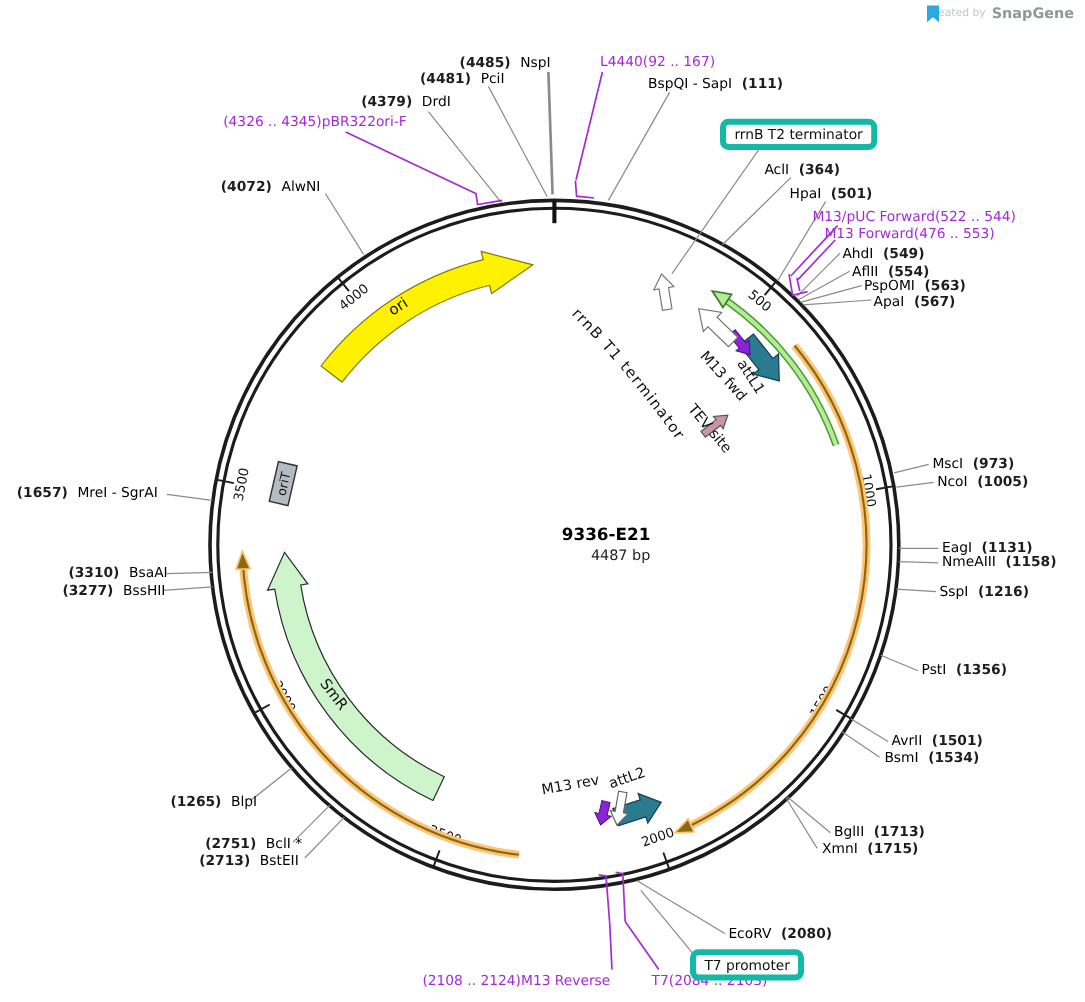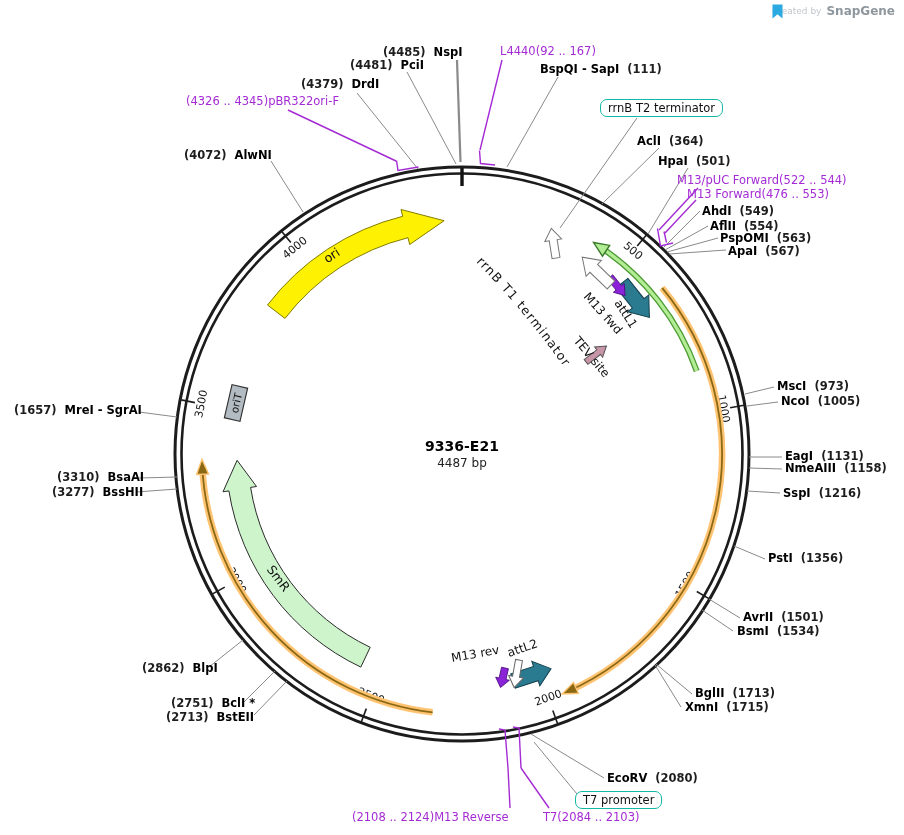--- a/index.html
+++ b/index.html
@@ -2,26 +2,26 @@
 <html><head>
 <meta charset="utf-8">
 <style>
   html,body{margin:0;padding:0;background:#fff;}
   .stage{position:relative;width:904px;height:835px;background:#fff;
          font-family:"DejaVu Sans","Liberation Sans",sans-serif;overflow:hidden;}
   .stage svg{position:absolute;left:0;top:0;}
   svg text{font-family:"DejaVu Sans","Liberation Sans",sans-serif;fill:#111;}
   .lab{position:absolute;display:flex;gap:8px;white-space:nowrap;font-size:11.5px;line-height:13px;}
   .lab .pos{color:#1d1d1d;font-weight:700;}
-  .lab .name{color:#000;font-weight:bold;}
+  .lab .name{color:#000;font-weight:normal;}
   .lab.primer{color:#a42bd4;gap:0;}
   .lab.primer span{color:#a42bd4;font-weight:400;}
-  .boxlab{position:absolute;border:1px solid #14b8a6;border-radius:7px;background:#fff;
+  .boxlab{position:absolute;border:5px solid #14b8a6;border-radius:7px;background:#fff;
           padding:1px 7px;font-size:11.5px;color:#111;white-space:nowrap;}
-  .ctitle{position:absolute;left:382px;top:438px;width:160px;text-align:center;}
+  .ctitle{position:absolute;left:382px;top:438px;width:160px;text-align:right;}
   .ctitle .pname{font-size:14px;font-weight:bold;color:#000;}
   .ctitle .psize{font-size:12px;color:#222;margin-top:2px;}
   .credit{position:absolute;right:9px;top:4px;display:flex;align-items:center;gap:5px;}
   .credit .cby{font-size:9px;color:#c2c7cc;}
   .credit .brand{font-size:12px;font-weight:600;color:#8f979e;}
 </style>
 </head>
 <body>
 
 <div class="stage">
@@ -254,21 +254,21 @@
     </div>
 <div class="lab" style="left:57px;top:471px">
       <span class="pos">(3310)</span>
       <span class="name">BsaAI</span>
     </div>
 <div class="lab" style="left:52px;top:486px">
       <span class="pos">(3277)</span>
       <span class="name">BssHII</span>
     </div>
 <div class="lab" style="left:142px;top:662px">
-      <span class="pos">(2862)</span>
+      <span class="pos">(1265)</span>
       <span class="name">BlpI</span>
     </div>
 <div class="lab" style="left:171px;top:697px">
       <span class="pos">(2751)</span>
       <span class="name">BclI *</span>
     </div>
 <div class="lab" style="left:166px;top:711px">
       <span class="pos">(2713)</span>
       <span class="name">BstEII</span>
     </div>

